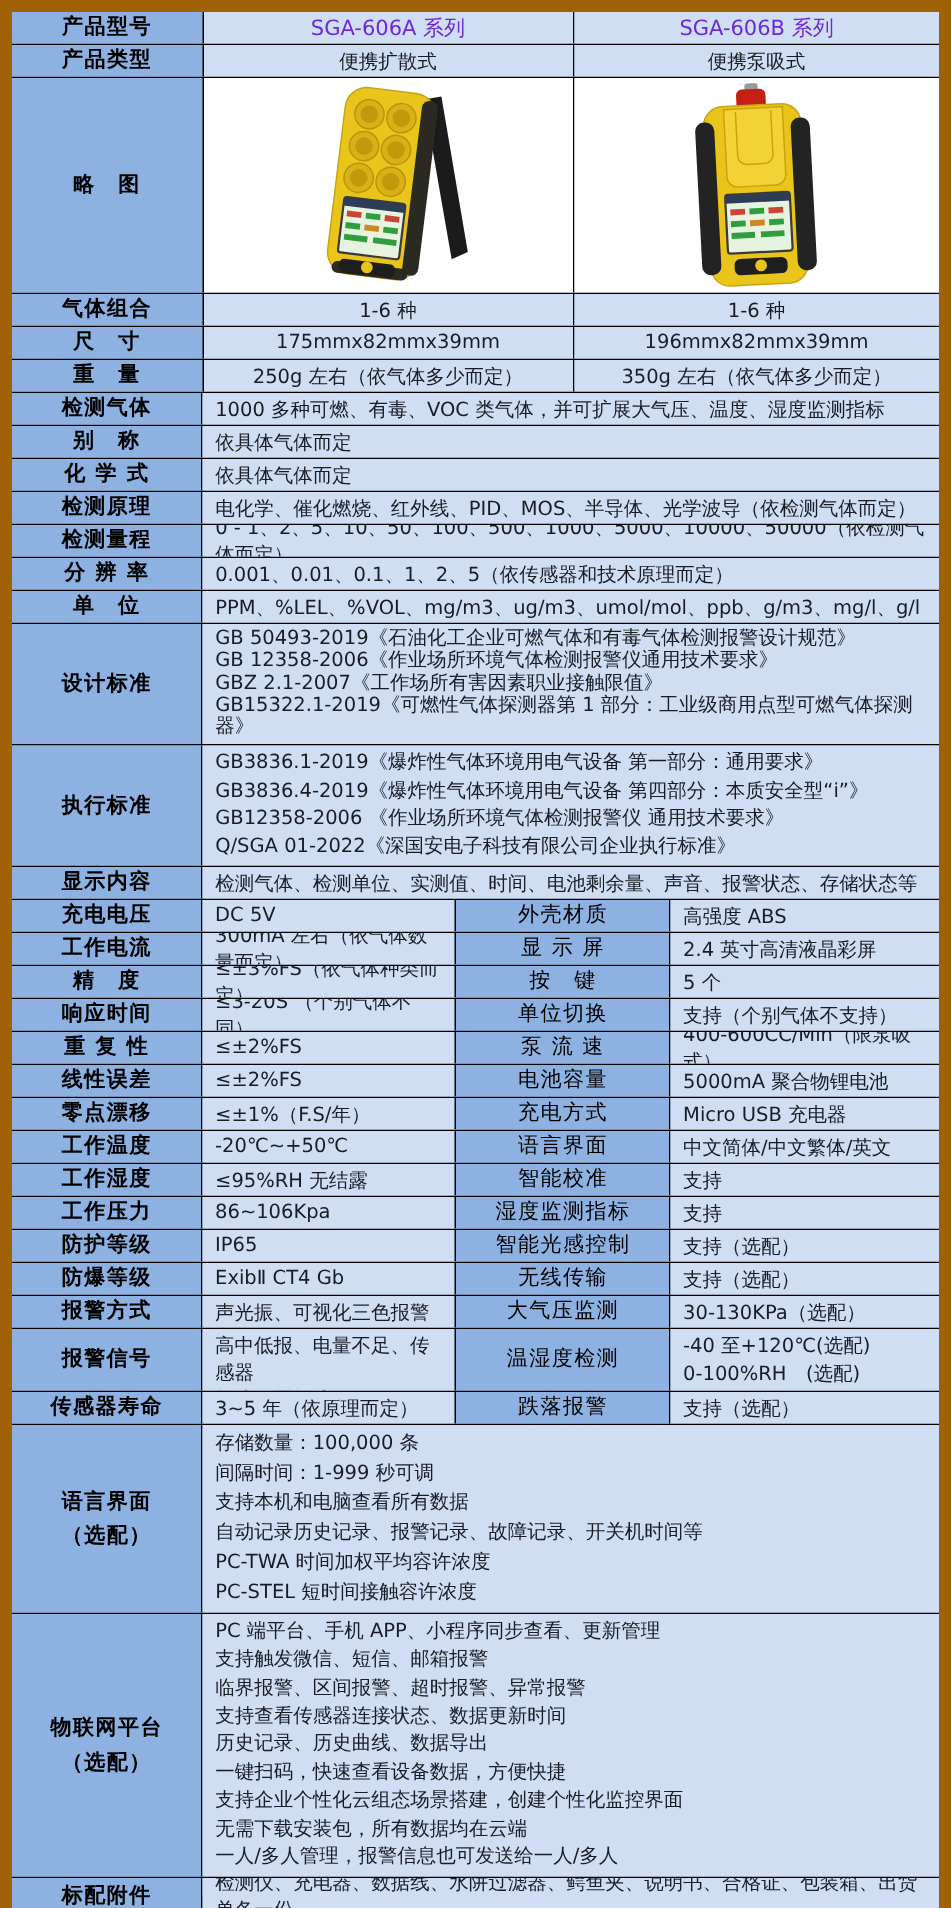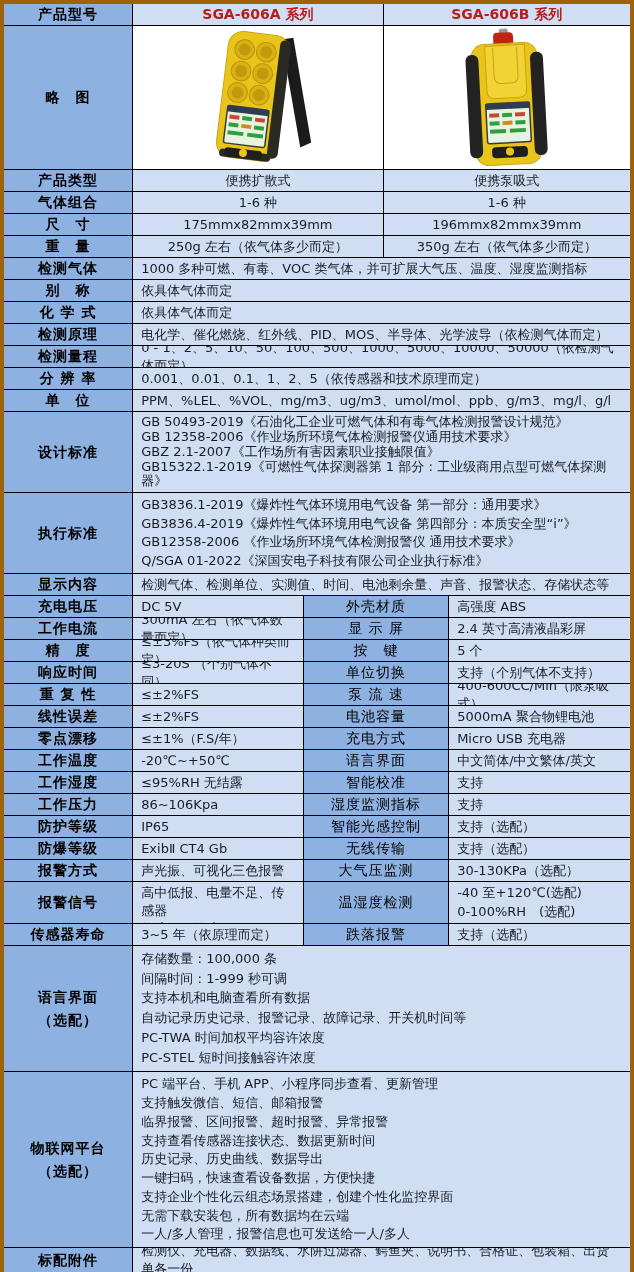--- a/index.html
+++ b/index.html
@@ -1,25 +1,25 @@
 <!DOCTYPE html>
 <html><head>
 <meta charset="utf-8">
 <style>
   html,body{margin:0;padding:0;background:#fff;}
   body{width:634px;font-family:"DejaVu Sans","Liberation Sans",sans-serif;}
-  .table{width:634px;height:1272px;box-sizing:border-box;border:4px solid #a16207;background:#cfdef2;}
+  .table{width:634px;height:1272px;box-sizing:border-box;border:8px solid #a16207;background:#cfdef2;}
   .row{display:flex;box-sizing:border-box;border-bottom:1px solid #000;}
   .row.last{border-bottom:none;}
   .cell{box-sizing:border-box;border-right:1px solid #000;display:flex;align-items:center;overflow:hidden;}
   .cell.end{border-right:none;}
   .lbl{background:#8db1e0;justify-content:center;text-align:center;font-weight:bold;color:#000;font-size:14px;letter-spacing:1px;line-height:1.3;}
   .val{background:#cfdef2;color:#181c26;font-size:13px;padding:0 8px;}
   .center{justify-content:center;text-align:center;padding:0;}
-  .bold{font-weight:bold;font-size:14px;color:#b91c1c;}
+  .bold{font-weight:normal;font-size:14px;color:#6d28d9;}
   .imgcell{background:#ffffff;justify-content:center;padding:0;}
   .w-lbl{width:130px;}
   .w-a{width:252px;}
   .w-b{width:248px;}
   .w-full{width:500px;}
   .w-v1{width:172px;}
   .w-l2{width:146px;background:#8db1e0;justify-content:center;text-align:center;font-weight:normal;color:#000;font-size:14px;letter-spacing:1px;line-height:1.2;padding:0 2px;}
   .w-v2{width:182px;}
   .h-header{height:22px;}
   .h-sketch{height:144px;}
@@ -37,20 +37,26 @@
 </style>
 </head>
 <body>
 
 <div class="table">
 
   <div class="row h-header">
     <div class="cell lbl w-lbl">产品型号</div>
     <div class="cell val w-a center bold">SGA-606A 系列</div>
     <div class="cell val w-b center bold end">SGA-606B 系列</div>
+  </div>
+
+  <div class="row h-s">
+    <div class="cell lbl w-lbl">产品类型</div>
+    <div class="cell val w-a center">便携扩散式</div>
+    <div class="cell val w-b center end">便携泵吸式</div>
   </div>
 
   <div class="row h-sketch">
     <div class="cell lbl w-lbl">略　图</div>
     <div class="cell imgcell w-a">
       <svg width="252" height="142" viewBox="0 0 252 142">
         <polygon points="150,12 162,10 180,116 169,121" fill="#1b1b1b"></polygon>
         <g transform="rotate(7 126 71)">
           <rect x="90" y="6" width="62" height="128" rx="15" fill="#e9c51c" stroke="#c9a412" stroke-width="1"></rect>
           <rect x="142" y="10" width="11" height="120" rx="5" fill="#2a2a22"></rect>
@@ -107,26 +113,20 @@
               <rect x="131" y="94" width="10" height="4" fill="#2e9e3e"></rect>
             <rect x="105" y="102" width="16" height="4" fill="#2e9e3e"></rect>
               <rect x="125" y="102" width="16" height="4" fill="#2e9e3e"></rect>
           </g>
           <rect x="106" y="120" width="36" height="11" rx="4" fill="#1e1e1e"></rect>
           <circle cx="124" cy="125" r="4" fill="#e9c51c"></circle>
         </g>
       </svg>
     </div>
   </div>
-
-  <div class="row h-s">
-    <div class="cell lbl w-lbl">产品类型</div>
-    <div class="cell val w-a center">便携扩散式</div>
-    <div class="cell val w-b center end">便携泵吸式</div>
-  </div>
   <div class="row h-s">
     <div class="cell lbl w-lbl">气体组合</div>
     <div class="cell val w-a center">1-6 种</div>
     <div class="cell val w-b center end">1-6 种</div>
   </div>
   <div class="row h-s">
     <div class="cell lbl w-lbl">尺　寸</div>
     <div class="cell val w-a center">175mmx82mmx39mm</div>
     <div class="cell val w-b center end">196mmx82mmx39mm</div>
   </div>

